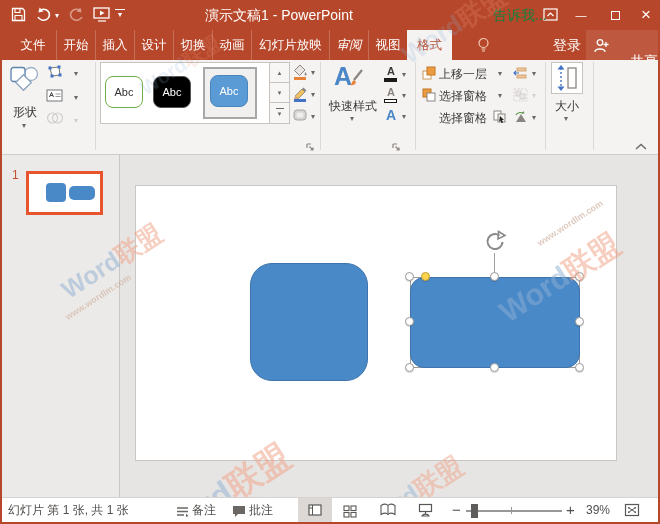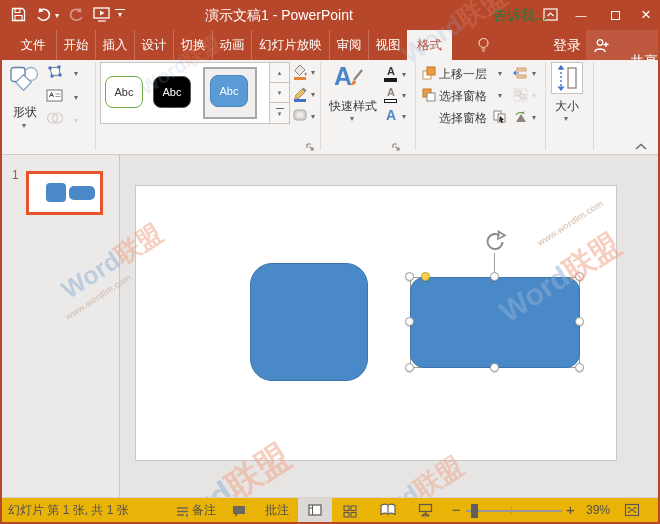--- a/index.html
+++ b/index.html
@@ -21,21 +21,21 @@
   .bigbtn-label { font-size:12px; color:#3b3a39; text-align:center; white-space:nowrap; }
   .caret { font-size:8px; color:#6a6764; line-height:1; }
   .caret-w { font-size:8px; color:#fff; line-height:1; }
   .mini-label { font-size:12px; color:#3b3a39; white-space:nowrap; }
   .thumb { width:38px; height:32px; border-radius:8px; font-size:11px; text-align:center; line-height:30px; }
   .scrollcell { width:20px; border-left:1px solid #c6c3c0; border-bottom:1px solid #c6c3c0; background:#f8f6f5; text-align:center; color:#6a6764; }
   .hdl { position:absolute; width:9px; height:9px; border-radius:50%; background:#fff; border:1.5px solid #9a9a9a; box-shadow:0 1px 1px rgba(0,0,0,0.15); }
   .wm { position:absolute; transform:rotate(-33deg); pointer-events:none; font-weight:bold; white-space:nowrap; }
   .wm-w { color:#8fb0d4; } .wm-l { color:#efa084; }
   .wm-url { color:#c9a894; font-weight:bold; font-size:9px; }
-  .statusbar { left:0; top:497px; width:660px; height:25px; background:#eab308; border-top:1px solid #d5d2cf; }
+  .statusbar { left:0; top:497px; width:660px; height:25px; background:#ffffff; border-top:1px solid #d5d2cf; }
   .st-text { font-size:12px; color:#514f4d; line-height:24px; white-space:nowrap; }
   .border-strip { background:#b7472a; }
 </style>
 </head>
 <body>
 
 <div class="win">
 
   <div class="abs titlebar">
     <span class="abs qat-icon" style="left:11px;">
@@ -81,21 +81,21 @@
   </div>
 
   <div class="abs tabrow">
     <span class="tab" style="width:47px;">文件</span>
     <span class="tab" style="width:39px;">开始</span>
     <span class="tab" style="width:39px;">插入</span>
     <span class="tab" style="width:39px;">设计</span>
     <span class="tab" style="width:39px;">切换</span>
     <span class="tab" style="width:39px;">动画</span>
     <span class="tab" style="width:78px;">幻灯片放映</span>
-    <span class="tab" style="width:39px;">审阅</span>
+    <span class="tab" style="width:39px;font-style:italic;">审阅</span>
     <span class="tab" style="width:38px;border-right:none;">视图</span>
   </div>
   <div class="abs tab-active" style="left:407px;top:30px;width:45px;height:30px;">格式</div>
   <span class="abs" style="left:477px;top:37px;">
     <svg width="13" height="16" viewBox="0 0 13 16">
         <circle cx="6.5" cy="6" r="4.5" fill="none" stroke="#f3cdb9" stroke-width="1.2"></circle>
         <path d="M4.5 12 h4 M5 14 h3" stroke="#f3cdb9" stroke-width="1.2"></path>
       </svg>
   </span>
   <span class="abs title-text" style="left:493px;color:#15803d;">告诉我...</span>
@@ -348,21 +348,21 @@
           <path d="M1 3 h11 M1 6.5 h11 M1 10 h7" stroke="#6a6764" stroke-width="1.3"></path>
           <path d="M10 8.5 l2.5 2.5 l-2.5 1 z" fill="#6a6764"></path>
         </svg>
     </span>
     <span class="abs st-text" style="left:192px;">备注</span>
     <span class="abs" style="left:232px;top:6px;">
       <svg width="14" height="13" viewBox="0 0 14 13">
           <path d="M1 1 h12 v8 h-7 l-3 3 v-3 h-2 z" fill="#6a6764"></path>
         </svg>
     </span>
-    <span class="abs st-text" style="left:265px;">批注</span>
+    <span class="abs st-text" style="left:249px;">批注</span>
     <div class="abs" style="left:298px;top:0;width:34px;height:25px;background:#dbd8d5;">
       <svg width="14" height="12" viewBox="0 0 14 12" style="margin:6px 0 0 10px;">
           <rect x="1" y="1" width="12" height="10" fill="#fff" stroke="#5a5856" stroke-width="1.2"></rect>
           <path d="M4.5 1 v10 M1 4 h3.5" stroke="#5a5856" stroke-width="1"></path>
         </svg>
     </div>
     <span class="abs" style="left:343px;top:6px;">
       <svg width="14" height="13" viewBox="0 0 14 13">
           <rect x="1" y="1" width="5" height="4.5" fill="none" stroke="#5a5856" stroke-width="1.1"></rect>
           <rect x="8" y="1" width="5" height="4.5" fill="none" stroke="#5a5856" stroke-width="1.1"></rect>

